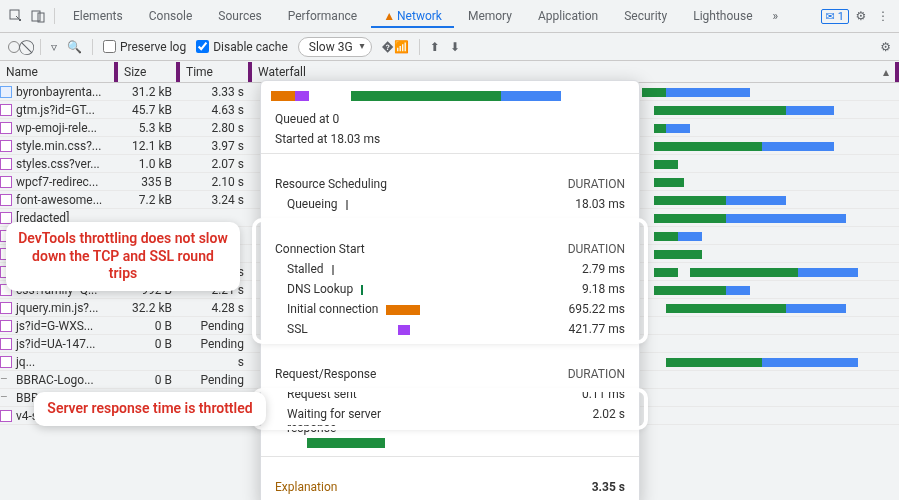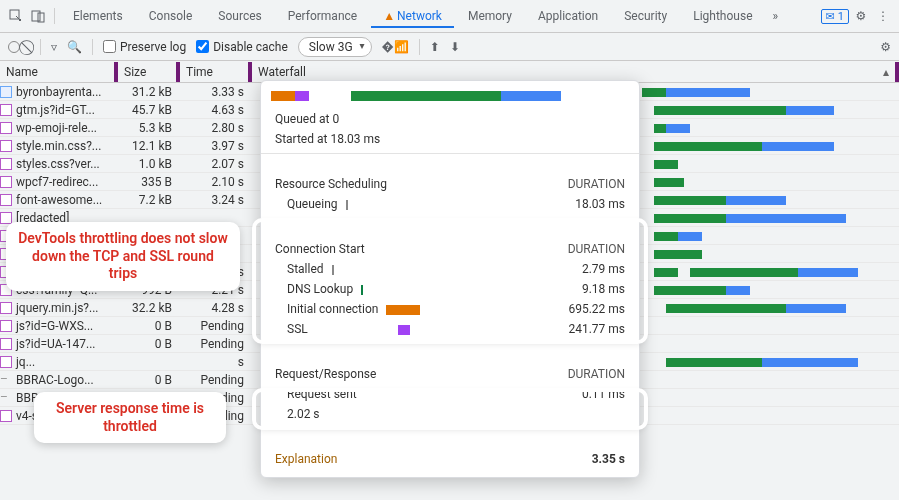--- a/index.html
+++ b/index.html
@@ -379,43 +379,44 @@
     <div class="line sub">
         <span><span>DNS Lookup</span><span class="sw-tick" style="background:#0b8043"></span></span>
         <span>9.18 ms</span>
       </div>
     <div class="line sub">
         <span><span>Initial connection</span><span class="swatch" style="background:#e37400"></span></span>
         <span>695.22 ms</span>
       </div>
     <div class="line sub">
         <span><span>SSL</span><span class="swatch" style="background:#a142f4;width:12px;margin-left:90px"></span></span>
-        <span>241.77 ms</span>
+        <span>421.77 ms</span>
       </div>
   </div>
 
   <div class="section">
     <div class="line">
         <span>Request/Response</span>
         <span class="dur">DURATION</span>
       </div>
     <div class="line sub">
         <span><span>Request sent</span></span>
         <span>0.11 ms</span>
       </div>
     <div class="line sub">
+        <span style="max-width:140px"><span>Waiting for server response</span><span class="swatch" style="background:#1e8e3e;width:78px;margin-left:20px"></span></span>
         <span>2.02 s</span>
       </div>
   </div>
 
   <div class="section">
     <div class="line">
         <span style="color:#a16207;">Explanation</span>
         <b>3.35 s</b>
       </div>
   </div>
 </div>
 
 <div class="hl1 hl-a"></div>
 <div class="hl1 hl-b"></div>
 
 <div class="callout" style="left:6px; top:222px; width:234px">DevTools throttling does not slow down the TCP and SSL round trips</div>
-<div class="callout" style="left:34px; top:392px; width:192px">Server response time is throttled</div>
+<div class="callout" style="left:34px; top:392px; width:232px">Server response time is throttled</div>
 
 </body></html>

